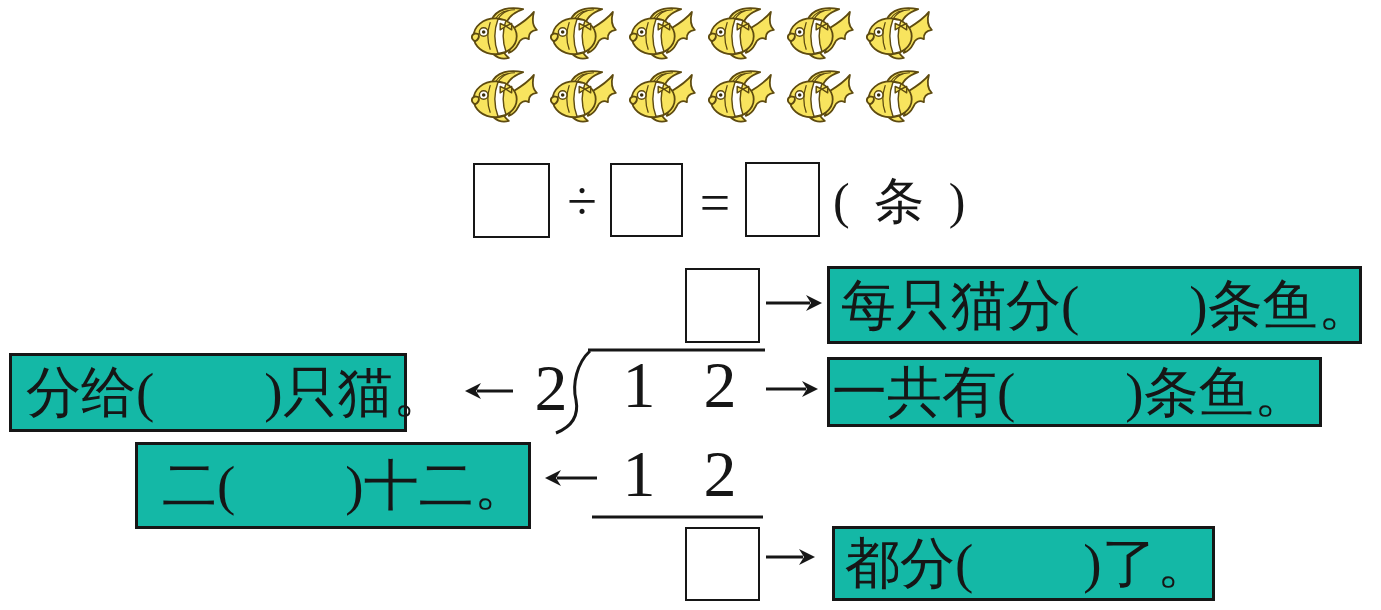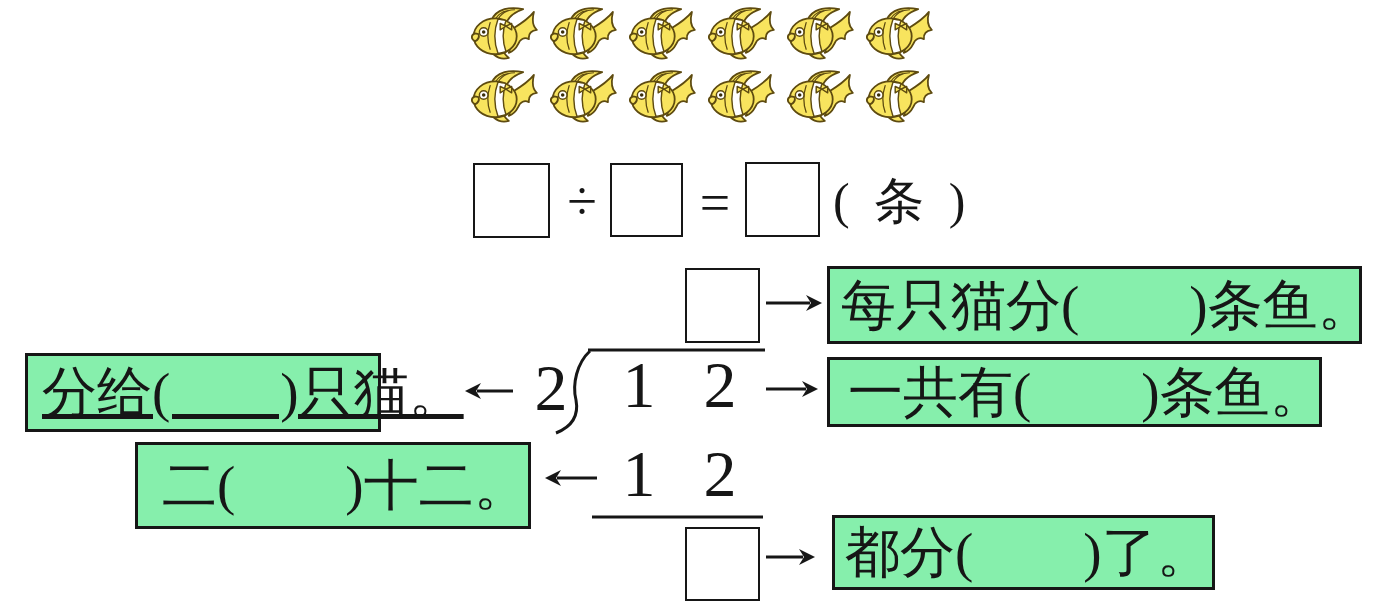--- a/index.html
+++ b/index.html
@@ -20,21 +20,21 @@
   
   .sym,.num,.unit{
     position:absolute;display:flex;align-items:center;justify-content:center;
     line-height:1;white-space:pre;
   }
   .sym{font-size:54px;}
   .num{font-size:66px;height:56px;}
   .unit{font-size:50px;letter-spacing:6px;height:58px;}
   
   .note{
-    position:absolute;background:#86efac;border:3px solid var(--ink,#1a1a1a);
+    position:absolute;background:#14b8a6;border:3px solid var(--ink,#1a1a1a);
     box-sizing:border-box;display:flex;align-items:center;
     font-size:55px;line-height:1;white-space:pre;letter-spacing:0px;
   }
   .overlay{position:absolute;left:0;top:0;pointer-events:none;}
   .overlay line,.overlay path{stroke:var(--ink,#1a1a1a);}
   .overlay polygon{fill:var(--ink,#1a1a1a);}
 </style>
 </head>
 <body>
 
@@ -113,30 +113,30 @@
   <div class="num" style="left:527px;top:360px;width:48px;">2</div>
   <div class="num" style="left:615px;top:357px;width:48px;">1</div>
   <div class="num" style="left:696px;top:357px;width:48px;">2</div>
   <div class="num" style="left:615px;top:446px;width:48px;">1</div>
   <div class="num" style="left:696px;top:446px;width:48px;">2</div>
   <div class="sq" style="left:685px;top:527px;height:74px;"></div>
 
   <div class="note" style="left:827px;top:266px;width:535px;height:78px;padding-left:11px;">
     <span>每只猫分(　　)条鱼。</span>
   </div>
-  <div class="note" style="left:827px;top:357px;width:495px;height:70px;padding-left:18px;">
+  <div class="note" style="left:827px;top:357px;width:495px;height:70px;padding-left:2px;">
     <span>一共有(　　)条鱼。</span>
   </div>
-  <div class="note" style="left:25px;top:353px;width:356px;height:79px;padding-left:14px;text-decoration:underline;">
+  <div class="note" style="left:9px;top:353px;width:398px;height:79px;padding-left:14px;">
     <span>分给(　　)只猫。</span>
   </div>
   <div class="note" style="left:135px;top:442px;width:396px;height:87px;padding-left:24px;">
     <span>二(　　)十二。</span>
   </div>
-  <div class="note" style="left:832px;top:515px;width:383px;height:75px;padding-left:10px;">
+  <div class="note" style="left:832px;top:526px;width:383px;height:75px;padding-left:10px;">
     <span>都分(　　)了。</span>
   </div>
 
   <svg class="overlay" width="1381" height="610" viewBox="0 0 1381 610">
     <line x1="588" y1="350" x2="765" y2="350" stroke-width="3"></line>
     <path d="M590 351 C577 363 572 384 576 400 C579 416 571 427 556 433" fill="none" stroke-width="3"></path>
     <line x1="592" y1="517" x2="763" y2="517" stroke-width="3"></line>
 
     <g>
       <line x1="766" y1="303" x2="810" y2="303" stroke-width="3"></line>

